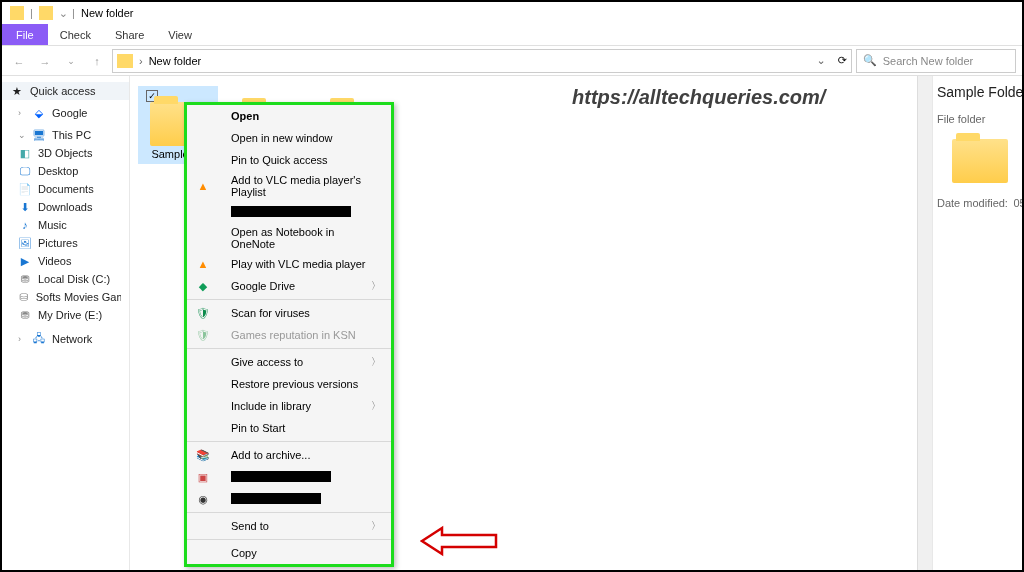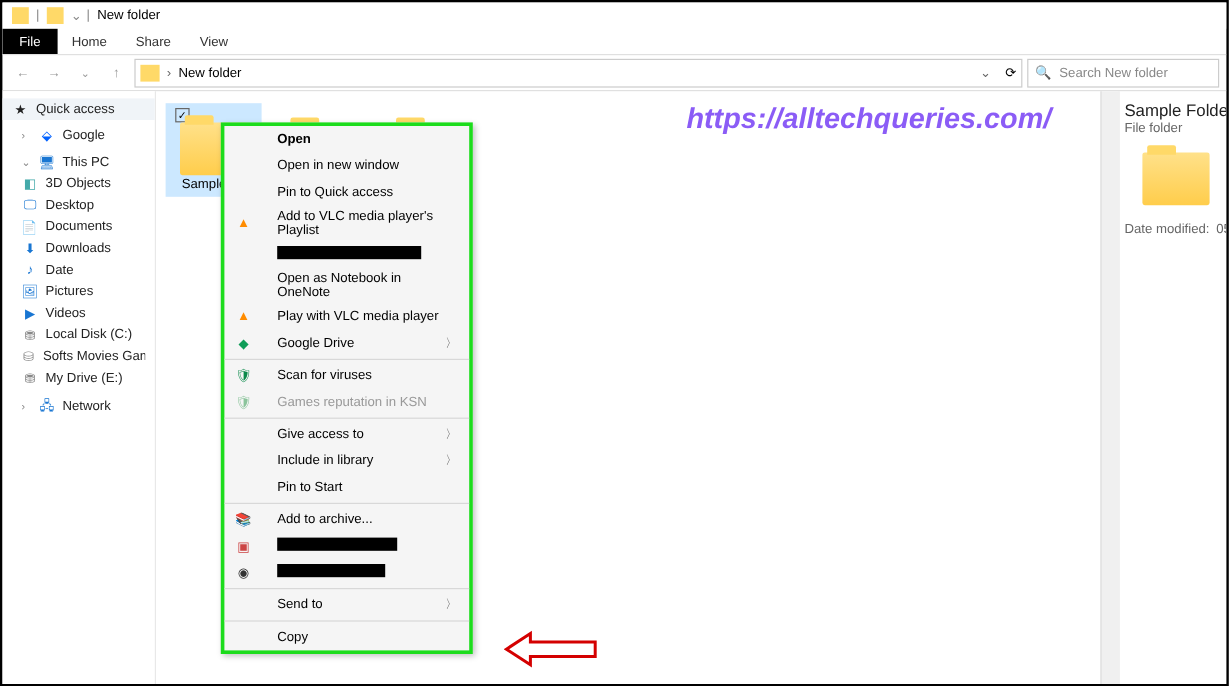--- a/index.html
+++ b/index.html
@@ -6,21 +6,21 @@
     body { width: 1024px; height: 572px; background: #fff; border: 2px solid #000; position: relative; overflow: hidden; }
     
     
     .titlebar { height: 22px; display: flex; align-items: center; padding: 0 4px; background: #fff; }
     .titlebar .icon-folder-small { width: 14px; height: 14px; background: #ffd968; margin: 0 4px; display: inline-block; }
     .titlebar .sep { color: #888; margin: 0 2px; }
     .titlebar .title { margin-left: 4px; }
     
     
     .ribbon { height: 22px; display: flex; align-items: center; gap: 0; border-bottom: 1px solid #e0e0e0; }
-    .ribbon .file-tab { background: #000000; color: #fff; padding: 3px 14px; height: 100%; display: flex; align-items: center; }
+    .ribbon .file-tab { background: #8b5cf6; color: #fff; padding: 3px 14px; height: 100%; display: flex; align-items: center; }
     .ribbon .tab { padding: 3px 12px; color: #333; }
     
     
     .addressrow { height: 30px; display: flex; align-items: center; padding: 3px 6px; gap: 4px; border-bottom: 1px solid #e0e0e0; }
     .nav-btn { width: 22px; height: 22px; display: flex; align-items: center; justify-content: center; color: #999; border-radius: 3px; }
     .addressbar { flex: 1; height: 24px; border: 1px solid #ccc; display: flex; align-items: center; padding: 0 4px; gap: 4px; }
     .addressbar .icon-folder-small { width: 16px; height: 14px; background: #ffd968; display: inline-block; }
     .addressbar .chev { color: #666; margin: 0 2px; }
     .searchbox { width: 160px; height: 24px; border: 1px solid #ccc; display: flex; align-items: center; padding: 0 6px; color: #888; gap: 6px; }
     
@@ -36,56 +36,56 @@
     .folder-item { width: 80px; display: flex; flex-direction: column; align-items: center; gap: 2px; padding: 4px; }
     .folder-item.selected { background: #cce8ff; }
     .folder-item .chk { width: 12px; height: 12px; border: 1px solid #666; align-self: flex-start; margin-left: 4px; margin-bottom: -2px; font-size:9px; display:flex; align-items:center; justify-content:center; }
     .folder-icon-lg { width: 56px; height: 44px; background: linear-gradient(#ffe18a, #ffcd4b); border-radius: 2px; position: relative; }
     .folder-icon-lg::before { content:""; position:absolute; top:-6px; left:4px; width:24px; height:8px; background:#ffd968; border-radius:2px 2px 0 0; }
     .folder-label { font-size: 11px; text-align: center; white-space: nowrap; overflow: hidden; text-overflow: ellipsis; max-width: 76px; }
     .folders-row { display: flex; gap: 8px; }
     
     .details-pane { width: 90px; border-left: 1px solid #e8e8e8; padding: 8px 0 0 4px; overflow: hidden; }
     .details-pane .dp-title { font-size: 14px; color: #222; white-space: nowrap; }
-    .details-pane .dp-sub { color: #666; margin-top: 1px; }
+    .details-pane .dp-sub { color: #666; margin-top: 13px; }
     .details-pane .dp-folder { margin: 14px auto; }
     .details-pane .dp-meta { color: #666; font-size: 10px; white-space: nowrap; }
     
     
     .ctxmenu { position: absolute; left: 182px; top: 100px; width: 210px; background: #f5f5f5; border: 3px solid #1cdc1c; box-shadow: 2px 2px 5px rgba(0,0,0,0.25); }
     .ctxmenu .mi { display: flex; align-items: center; gap: 20px; padding: 3px 10px 3px 8px; min-height: 20px; position: relative; }
     .ctxmenu .mi .mico { width: 16px; height: 16px; display:flex; align-items:center; justify-content:center; font-size:11px; }
     .ctxmenu .mi .lbl { flex: 1; }
     .ctxmenu .mi .arrow { color: #555; font-size: 10px; }
     .ctxmenu .mi.bold .lbl { font-weight: bold; }
     .ctxmenu .mi.disabled { color: #999; }
     .ctxmenu hr { border: none; border-top: 1px solid #d8d8d8; margin: 2px 0; }
     .redact { display:inline-block; height: 11px; background: #000; }
     
-    .watermark { position: absolute; top: 84px; left: 570px; color: #8b5cf6; font-weight: bold; font-style: italic; font-size: 24px; font-family: Arial; }
+    .watermark { position: absolute; top: 84px; left: 570px; color: #404040; font-weight: bold; font-style: italic; font-size: 20px; font-family: Arial; }
     
     .arrow-annot { position: absolute; left: 418px; top: 522px; }
     
     .scrollbar-r { position:absolute; right:0; top:0; bottom:0; width:15px; background:#f0f0f0; border-left:1px solid #ddd; }
   </style>
 </head>
 <body>
 
 <div class="titlebar">
   <span class="icon-folder-small"></span>
   <span class="sep">|</span>
   <span class="icon-folder-small"></span>
   <span class="sep">⌄</span>
   <span class="sep">|</span>
   <span class="title">New folder</span>
 </div>
 
 <div class="ribbon">
   <div class="file-tab">File</div>
-  <div class="tab">Home</div>
+  <div class="tab">Check</div>
   <div class="tab">Share</div>
   <div class="tab">View</div>
 </div>
 
 <div class="addressrow">
   <div class="nav-btn">←</div>
   <div class="nav-btn">→</div>
   <div class="nav-btn" style="font-size:9px;">⌄</div>
   <div class="nav-btn">↑</div>
   <div class="addressbar">
@@ -131,21 +131,21 @@
     <div class="item">
         <span class="ico" style="color:#666;">📄</span>
         <span>Documents</span>
       </div>
     <div class="item">
         <span class="ico" style="color:#1976d2;">⬇</span>
         <span>Downloads</span>
       </div>
     <div class="item">
         <span class="ico" style="color:#1976d2;">♪</span>
-        <span>Date</span>
+        <span>Music</span>
       </div>
     <div class="item">
         <span class="ico" style="color:#1976d2;">🖼</span>
         <span>Pictures</span>
       </div>
     <div class="item">
         <span class="ico" style="color:#1976d2;">▶</span>
         <span>Videos</span>
       </div>
     <div class="item">
@@ -237,20 +237,24 @@
       <span class="lbl">Games reputation in KSN</span>
     </div>
   <hr>
   <div class="mi">
       <span class="mico"></span>
       <span class="lbl">Give access to</span>
       <span class="arrow">〉</span>
     </div>
   <div class="mi">
       <span class="mico"></span>
+      <span class="lbl">Restore previous versions</span>
+    </div>
+  <div class="mi">
+      <span class="mico"></span>
       <span class="lbl">Include in library</span>
       <span class="arrow">〉</span>
     </div>
   <div class="mi">
       <span class="mico"></span>
       <span class="lbl">Pin to Start</span>
     </div>
   <hr>
   <div class="mi">
       <span class="mico" style="color:#8b5a2b;">📚</span>

